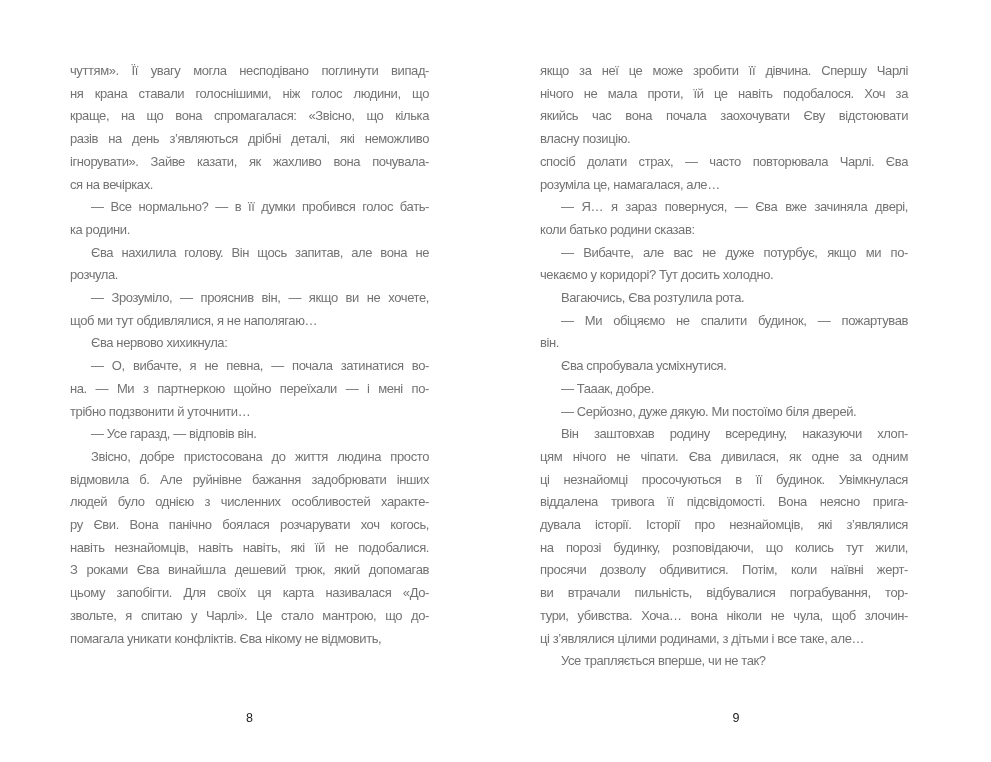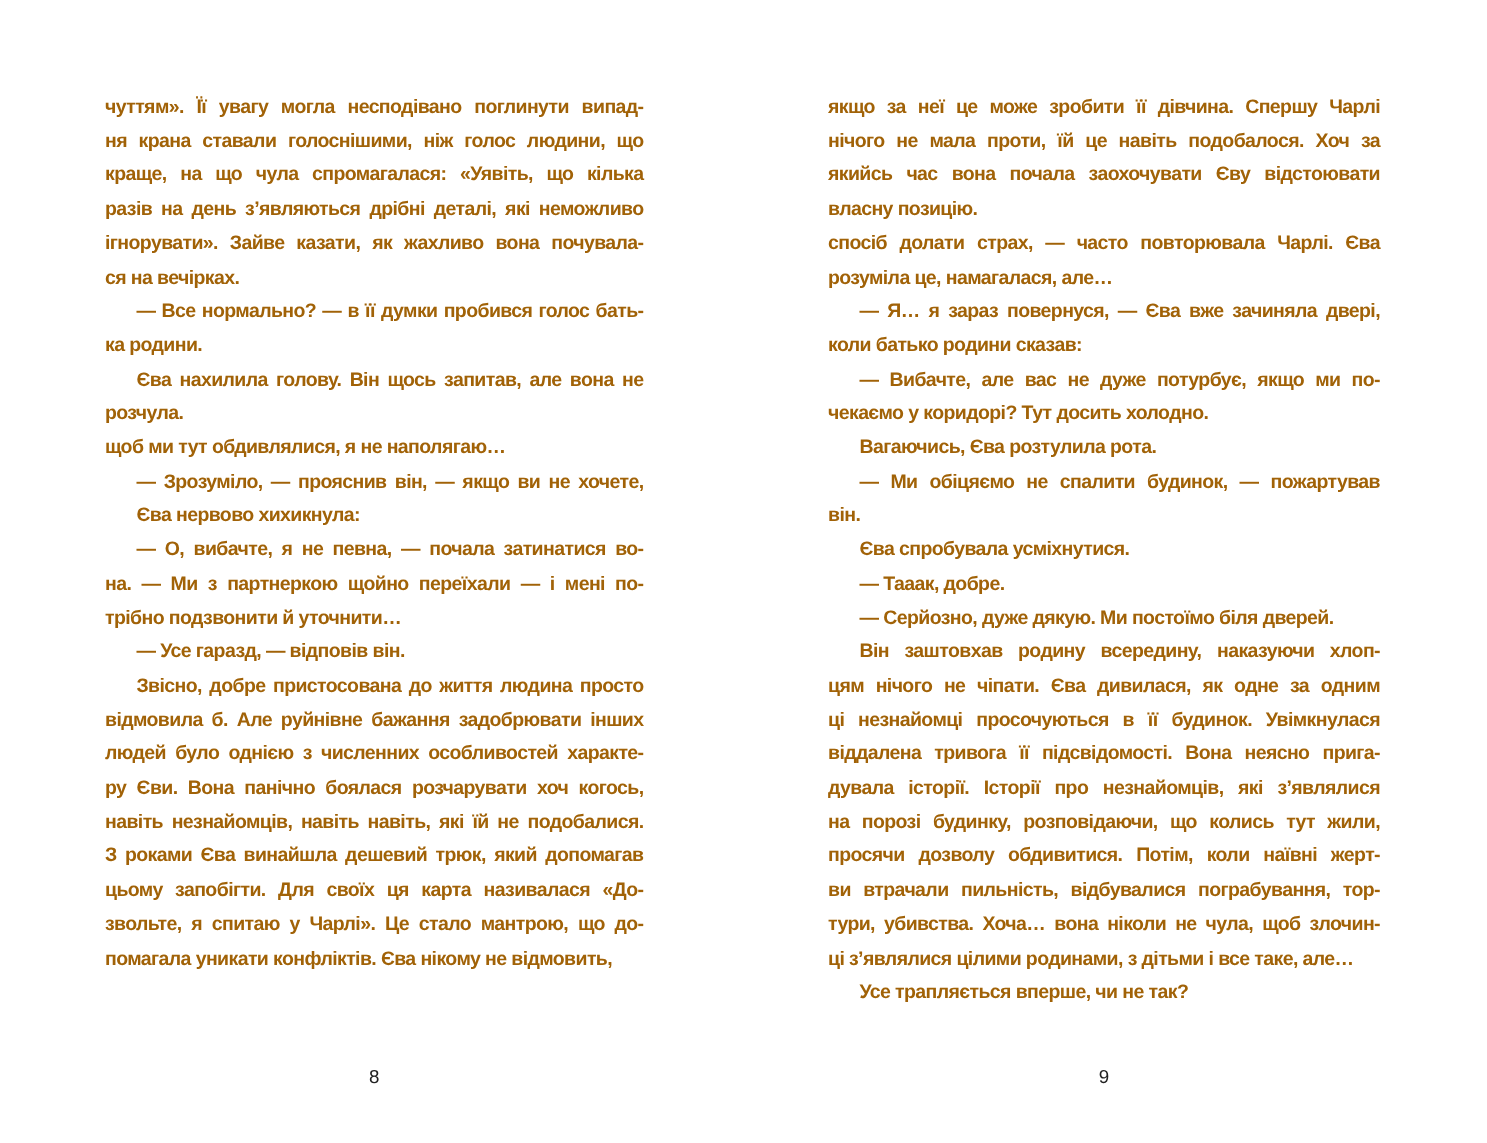--- a/index.html
+++ b/index.html
@@ -22,29 +22,28 @@
     position: absolute;
     top: 0;
     height: 762px;
   }
   .text-block {
     position: absolute;
     top: 60px;
     font-size: 13px;
     line-height: 22.7px;
     letter-spacing: -0.4px;
-    color: #a16207;
-    font-weight: bold;
+    color: #737373;
   }
   .page-left .text-block {
     left: 70px;
     width: 359px;
   }
   .page-right .text-block {
-    left: 552px;
+    left: 540px;
     width: 368px;
   }
   .para {
     margin: 0;
   }
   .line {
     text-align: left;
     white-space: normal;
   }
   .line.just {
@@ -74,36 +73,36 @@
 </head>
 <body>
 
 <div class="spread">
 
   <div class="page page-left">
     <div class="text-block">
         <div class="para">
           <div class="line just">чуттям». Її увагу могла несподівано поглинути випад-</div>
           <div class="line just">ня крана ставали голоснішими, ніж голос людини, що</div>
-          <div class="line just">краще, на що чула спромагалася: «Уявіть, що кілька</div>
+          <div class="line just">краще, на що вона спромагалася: «Звісно, що кілька</div>
           <div class="line just">разів на день з’являються дрібні деталі, які неможливо</div>
           <div class="line just">ігнорувати». Зайве казати, як жахливо вона почувала-</div>
           <div class="line">ся на вечірках.</div>
         </div>
         <div class="para">
           <div class="line just ind">— Все нормально? — в її думки пробився голос бать-</div>
           <div class="line">ка родини.</div>
         </div>
         <div class="para">
           <div class="line just ind">Єва нахилила голову. Він щось запитав, але вона не</div>
           <div class="line">розчула.</div>
         </div>
         <div class="para">
+          <div class="line just ind">— Зрозуміло, — прояснив він, — якщо ви не хочете,</div>
           <div class="line">щоб ми тут обдивлялися, я не наполягаю…</div>
-          <div class="line just ind">— Зрозуміло, — прояснив він, — якщо ви не хочете,</div>
         </div>
         <div class="para">
           <div class="line ind">Єва нервово хихикнула:</div>
         </div>
         <div class="para">
           <div class="line just ind">— О, вибачте, я не певна, — почала затинатися во-</div>
           <div class="line just">на. — Ми з партнеркою щойно переїхали — і мені по-</div>
           <div class="line">трібно подзвонити й уточнити…</div>
         </div>
         <div class="para">

